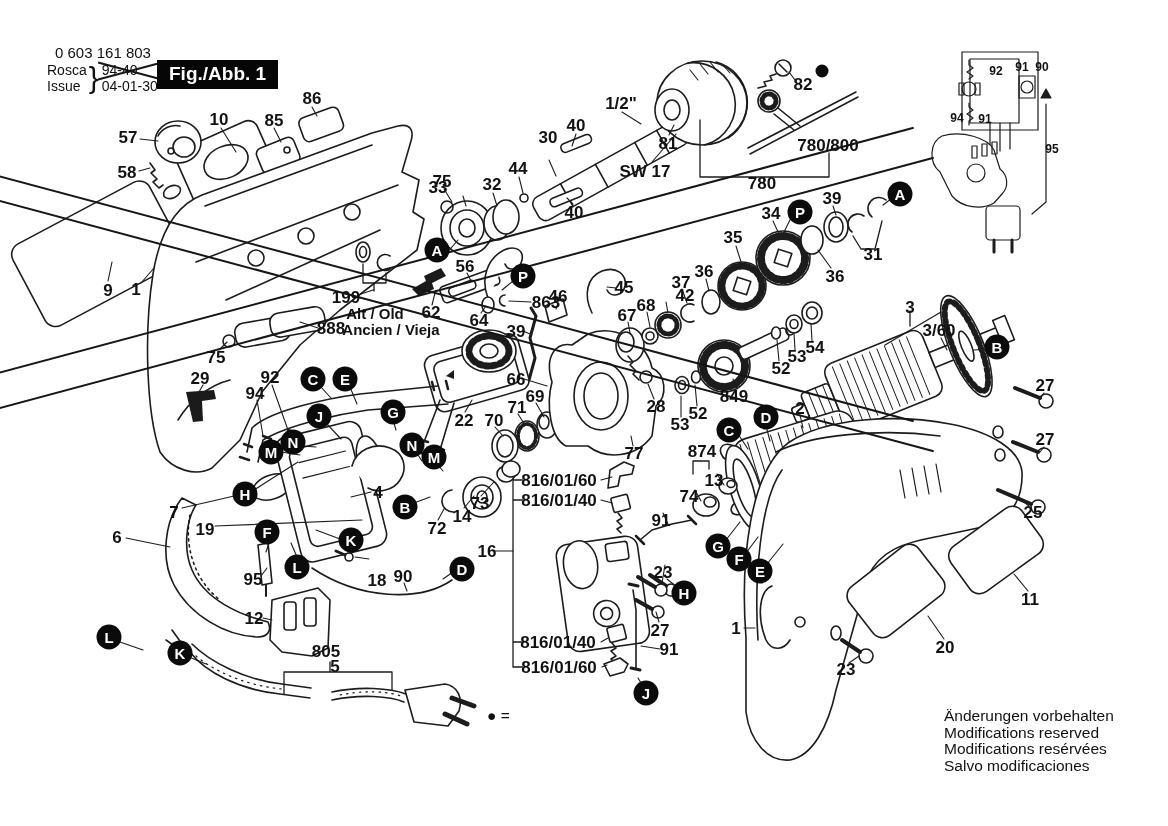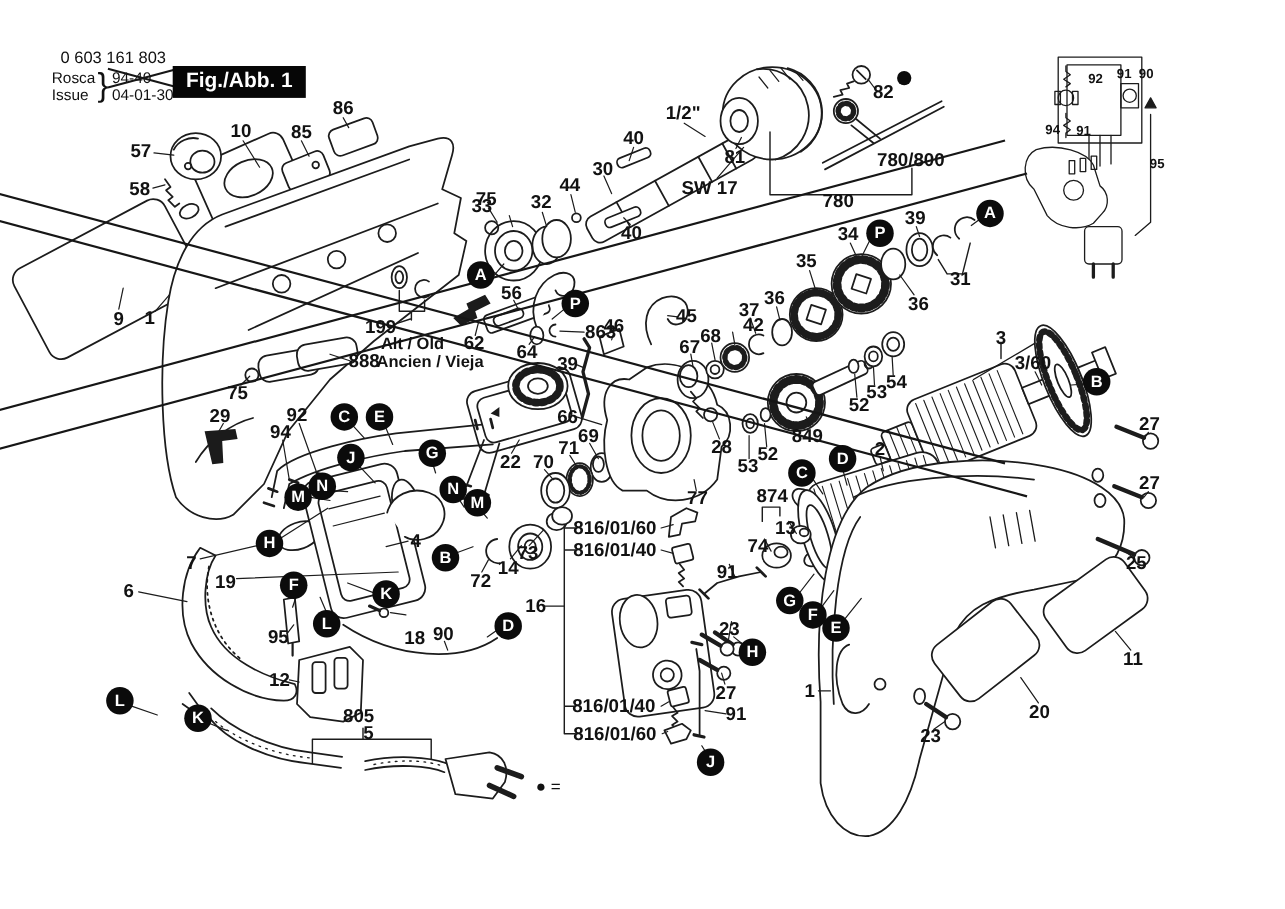--- a/index.html
+++ b/index.html
@@ -393,21 +393,21 @@
       <div class="part-label" style="left: 127px; top: 172px;">58</div>
       <div class="part-label" style="left: 219px; top: 119px;">10</div>
       <div class="part-label" style="left: 274px; top: 120px;">85</div>
       <div class="part-label" style="left: 312px; top: 98px;">86</div>
       <div class="part-label" style="left: 108px; top: 290px;">9</div>
       <div class="part-label" style="left: 136px; top: 289px;">1</div>
       <div class="part-label" style="left: 442px; top: 181px;">75</div>
       <div class="part-label" style="left: 438px; top: 187px;">33</div>
       <div class="part-label" style="left: 492px; top: 184px;">32</div>
       <div class="part-label" style="left: 518px; top: 168px;">44</div>
-      <div class="part-label" style="left: 548px; top: 154px; text-align: center;">30</div>
+      <div class="part-label" style="left: 548px; top: 137px; text-align: center;">30</div>
       <div class="part-label" style="left: 576px; top: 125px;">40</div>
       <div class="part-label" style="left: 574px; top: 212px;">40</div>
       <div class="part-label" style="left: 621px; top: 103px;">1/2"</div>
       <div class="part-label" style="left: 668px; top: 143px;">81</div>
       <div class="part-label" style="left: 645px; top: 171px;">SW 17</div>
       <div class="part-label" style="left: 803px; top: 84px;">82</div>
       <div class="part-label" style="left: 828px; top: 145px;">780/800</div>
       <div class="part-label" style="left: 762px; top: 183px;">780</div>
       <div class="part-label" style="left: 771px; top: 213px;">34</div>
       <div class="part-label" style="left: 832px; top: 198px;">39</div>
@@ -525,14 +525,20 @@
       <div class="lht-dot" style="left: 822px; top: 71px;"></div>
     </div>
 
 <div class="legend">
   <div>
     <span>●</span>
     <span>=</span>
   </div>
 </div>
 
-
+<div class="notice">
+  <div>Änderungen vorbehalten</div>
+  <div>Modifications reserved</div>
+  <div>Modifications resérvées</div>
+  <div>Salvo modificaciones</div>
 </div>
 
+</div>
+
 </body></html>

